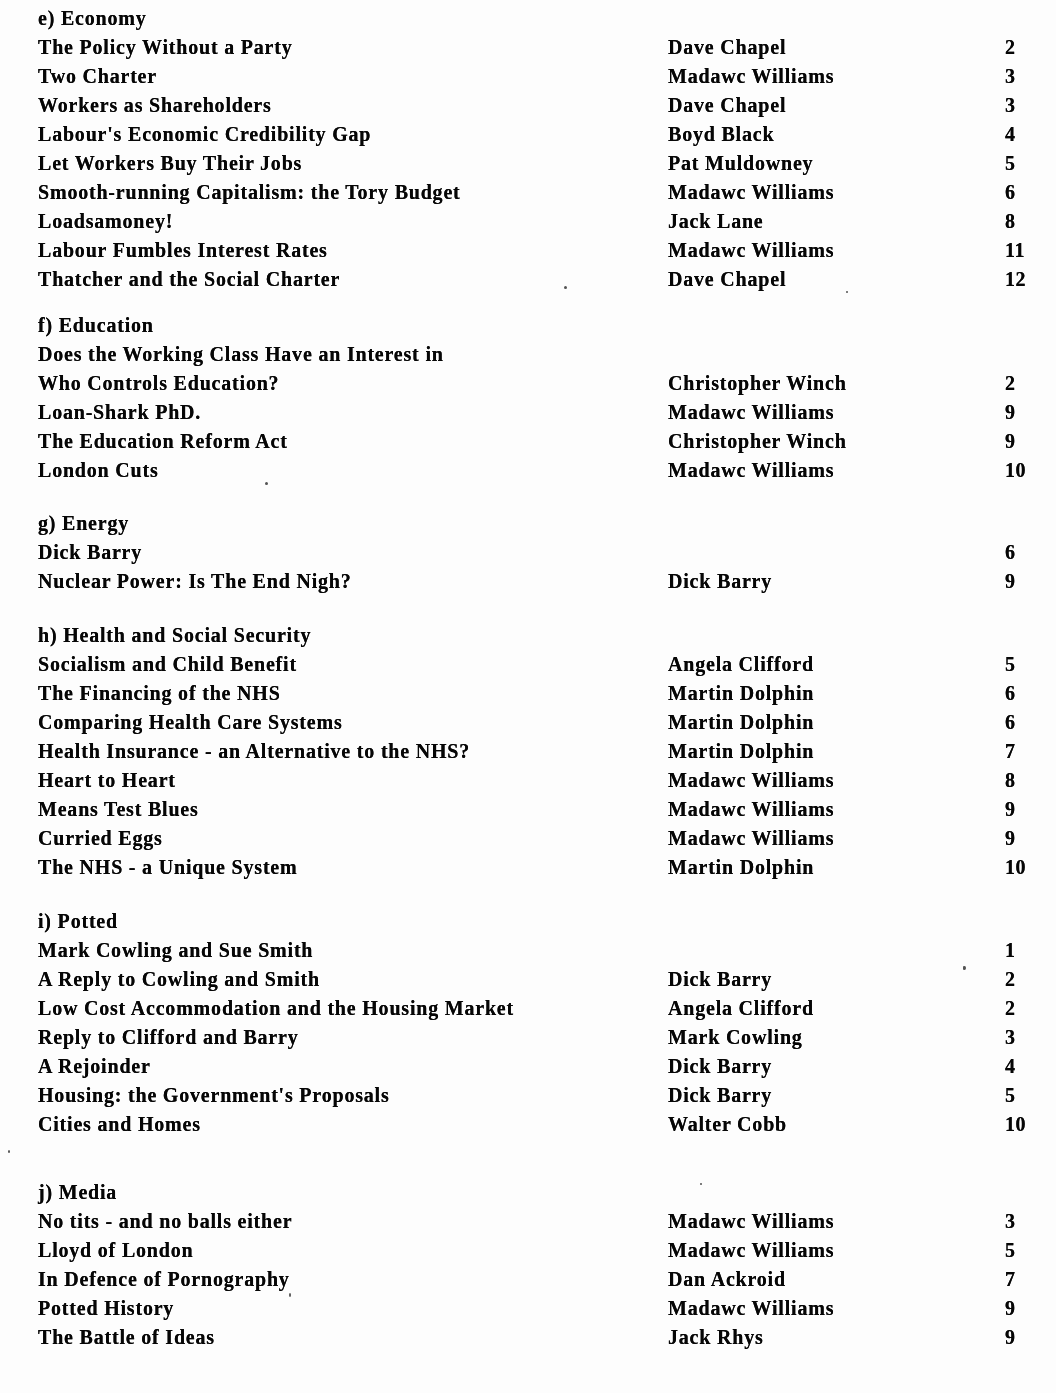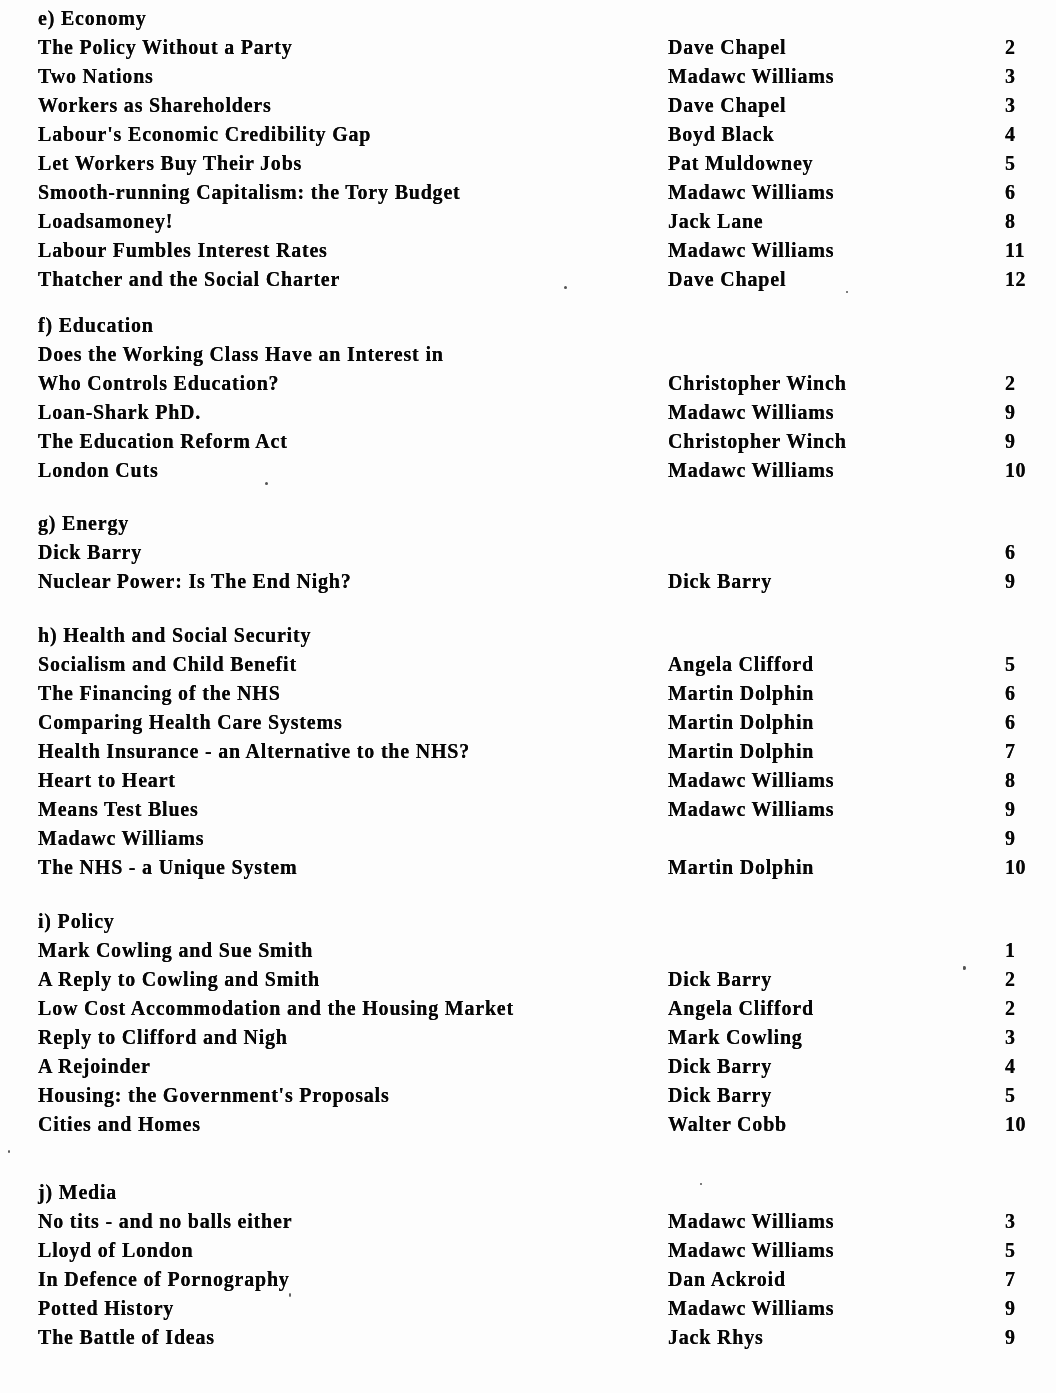--- a/index.html
+++ b/index.html
@@ -76,21 +76,21 @@
 <main class="page">
   <div id="sections-root">
       <section class="section" id="section-economy">
         <div class="section-heading scan-text">e) Economy</div>
         <div class="entry-row">
           <span class="entry-title scan-text">The Policy Without a Party</span>
           <span class="entry-author scan-text">Dave Chapel</span>
           <span class="entry-page scan-text">2</span>
         </div>
         <div class="entry-row">
-          <span class="entry-title scan-text">Two Nations</span>
+          <span class="entry-title scan-text">Two Charter</span>
           <span class="entry-author scan-text">Madawc Williams</span>
           <span class="entry-page scan-text">3</span>
         </div>
         <div class="entry-row">
           <span class="entry-title scan-text">Workers as Shareholders</span>
           <span class="entry-author scan-text">Dave Chapel</span>
           <span class="entry-page scan-text">3</span>
         </div>
         <div class="entry-row">
           <span class="entry-title scan-text">Labour's Economic Credibility Gap</span>
@@ -189,47 +189,48 @@
           <span class="entry-title scan-text">Heart to Heart</span>
           <span class="entry-author scan-text">Madawc Williams</span>
           <span class="entry-page scan-text">8</span>
         </div>
         <div class="entry-row">
           <span class="entry-title scan-text">Means Test Blues</span>
           <span class="entry-author scan-text">Madawc Williams</span>
           <span class="entry-page scan-text">9</span>
         </div>
         <div class="entry-row">
+          <span class="entry-title scan-text">Curried Eggs</span>
           <span class="entry-author scan-text">Madawc Williams</span>
           <span class="entry-page scan-text">9</span>
         </div>
         <div class="entry-row">
           <span class="entry-title scan-text">The NHS - a Unique System</span>
           <span class="entry-author scan-text">Martin Dolphin</span>
           <span class="entry-page scan-text">10</span>
         </div>
       </section>
       <section class="section" id="section-housing">
-        <div class="section-heading scan-text">i) Policy</div>
+        <div class="section-heading scan-text">i) Potted</div>
         <div class="entry-row">
           <span class="entry-author scan-text">Mark Cowling and Sue Smith</span>
           <span class="entry-page scan-text">1</span>
         </div>
         <div class="entry-row">
           <span class="entry-title scan-text">A Reply to Cowling and Smith</span>
           <span class="entry-author scan-text">Dick Barry</span>
           <span class="entry-page scan-text">2</span>
         </div>
         <div class="entry-row">
           <span class="entry-title scan-text">Low Cost Accommodation and the Housing Market</span>
           <span class="entry-author scan-text">Angela Clifford</span>
           <span class="entry-page scan-text">2</span>
         </div>
         <div class="entry-row">
-          <span class="entry-title scan-text">Reply to Clifford and Nigh</span>
+          <span class="entry-title scan-text">Reply to Clifford and Barry</span>
           <span class="entry-author scan-text">Mark Cowling</span>
           <span class="entry-page scan-text">3</span>
         </div>
         <div class="entry-row">
           <span class="entry-title scan-text">A Rejoinder</span>
           <span class="entry-author scan-text">Dick Barry</span>
           <span class="entry-page scan-text">4</span>
         </div>
         <div class="entry-row">
           <span class="entry-title scan-text">Housing: the Government's Proposals</span>

